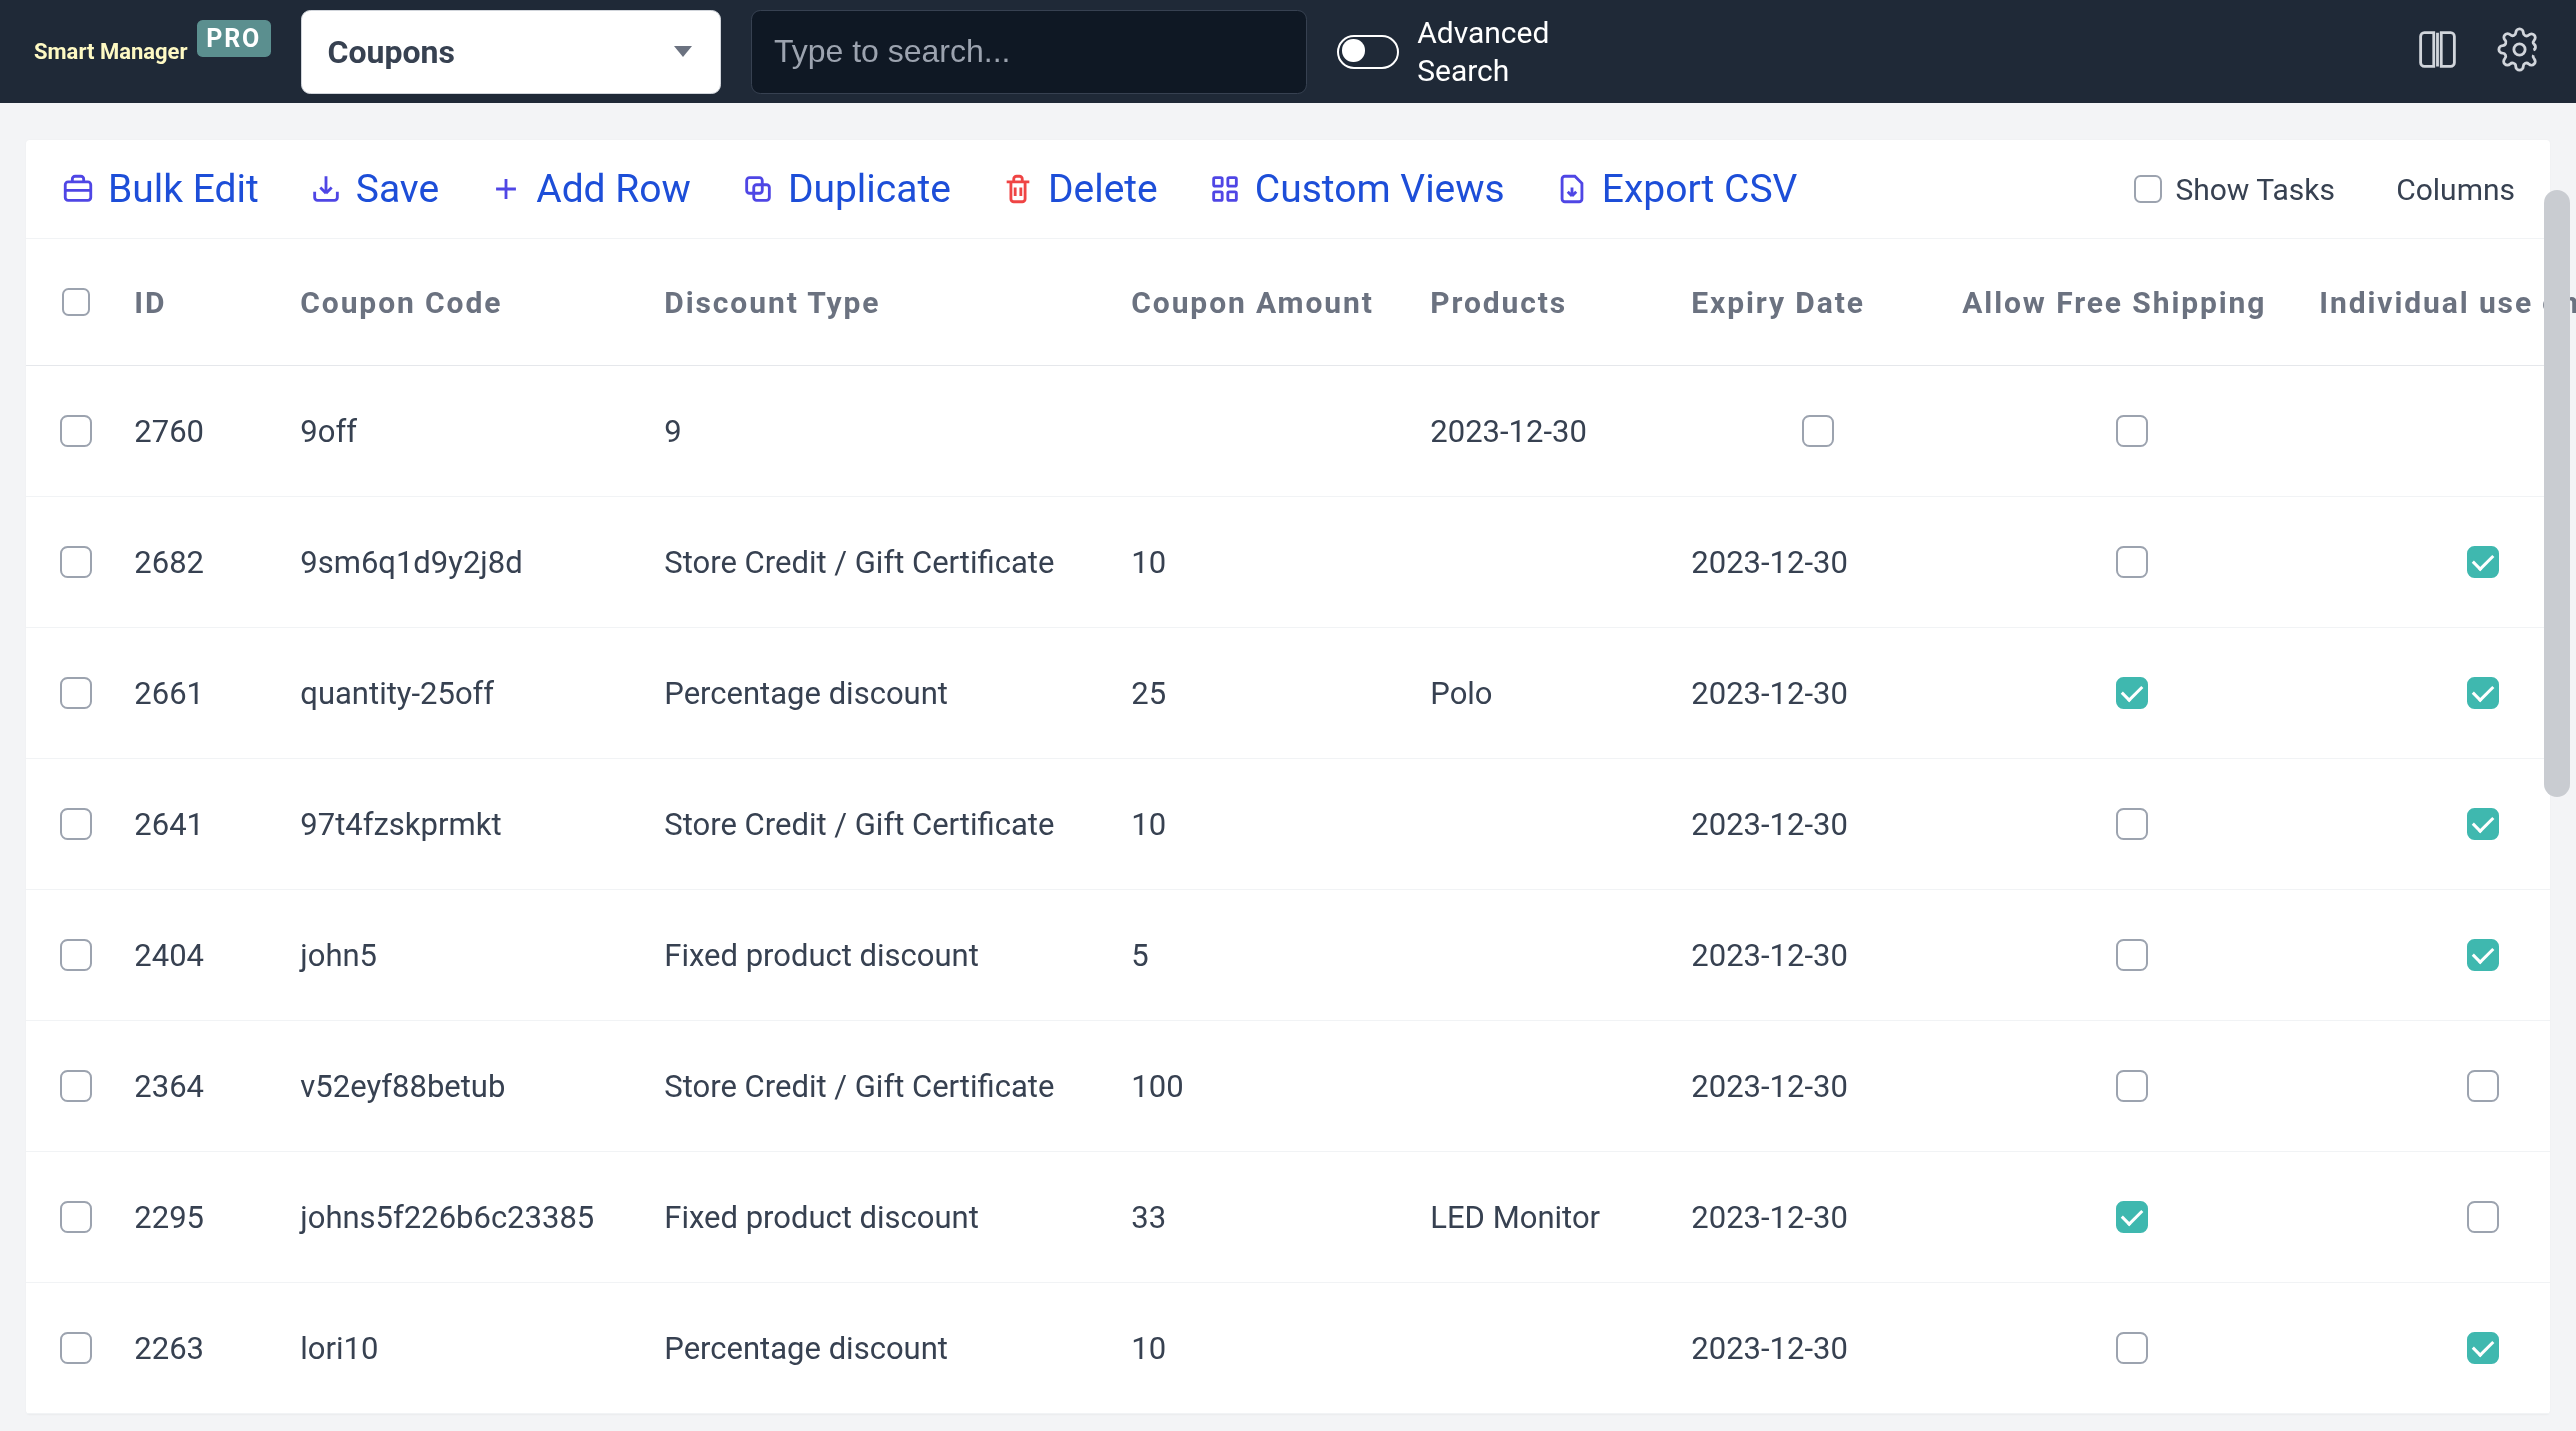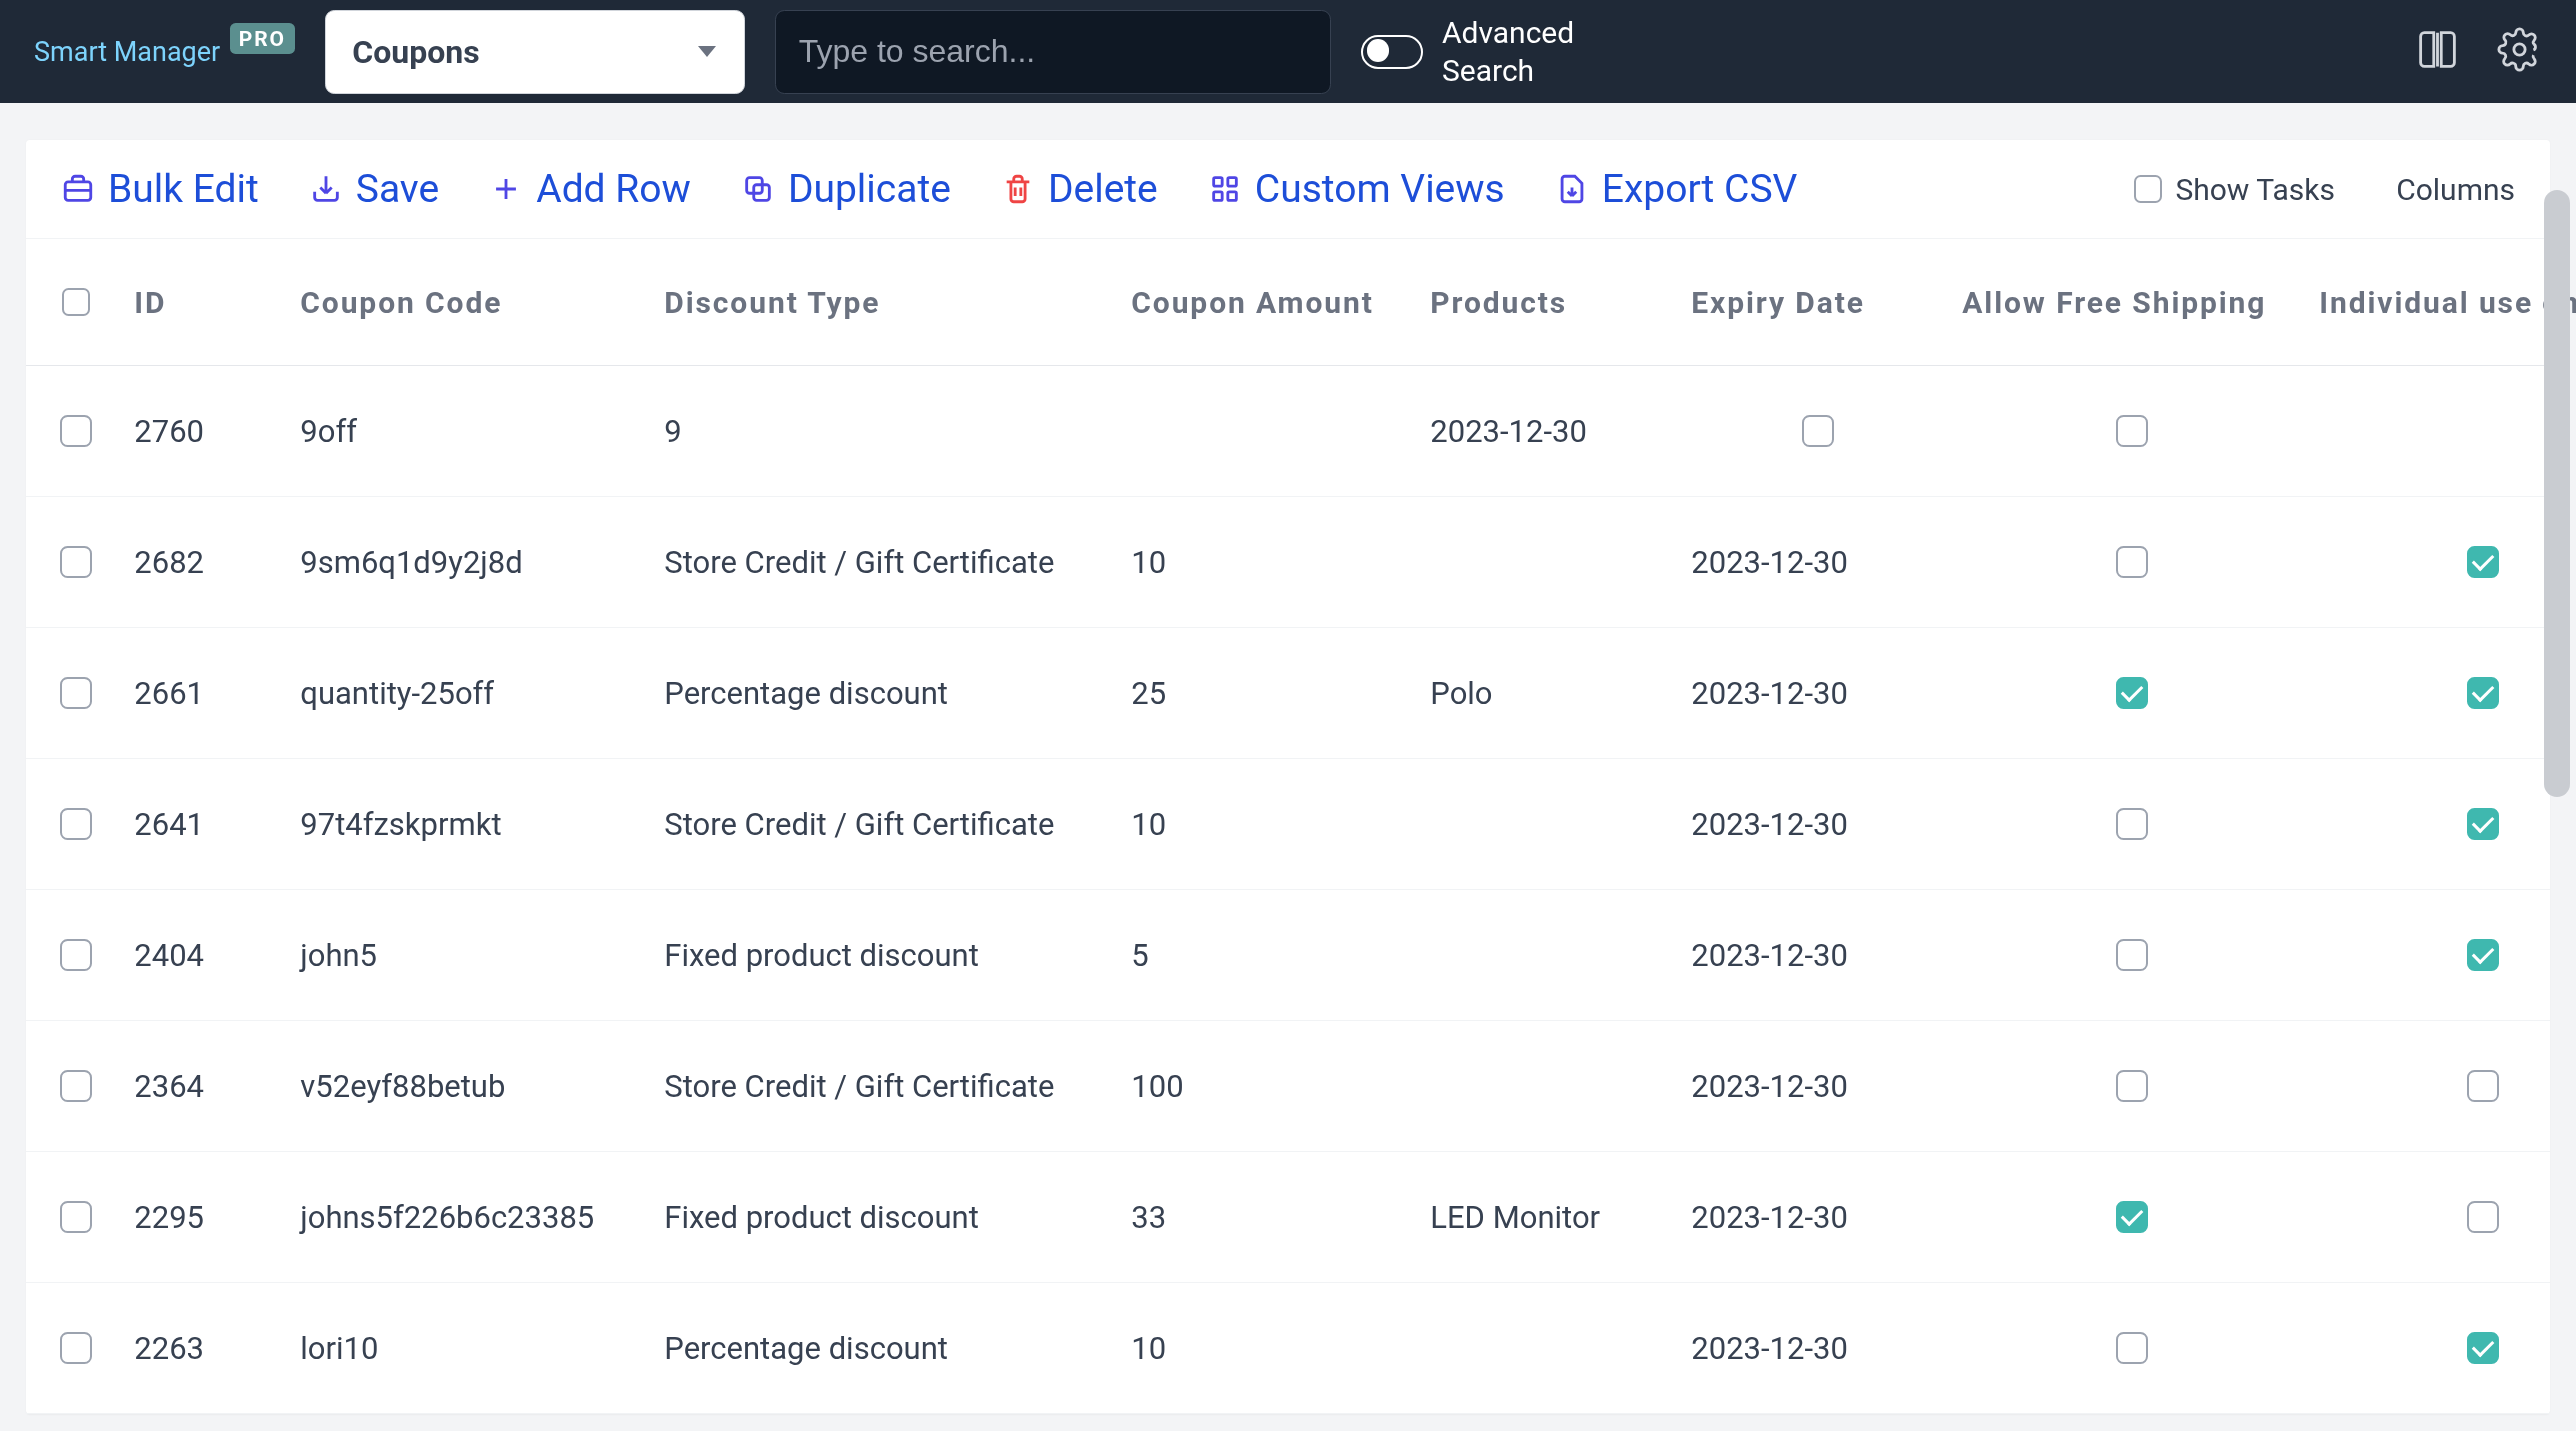--- a/index.html
+++ b/index.html
@@ -22,28 +22,28 @@
     padding: 22.4px 34px;
     gap: 30px;
     height: 103px;
   }
   .brand {
     display: flex;
     align-items: center;
     gap: 9.3px;
   }
   .brand-title {
-    color: #7dd3fc;
-    font-size: 27px;
-    font-weight: 400;
+    color: #fef9c3;
+    font-size: 22px;
+    font-weight: 700;
   }
   .pro-badge {
     background: #5b8f8f;
     color: #fff;
-    font-size: 21px;
+    font-size: 25px;
     font-weight: 700;
     letter-spacing: 1.9px;
     padding: 3.7px 9.3px;
     border-radius: 5.6px;
     position: relative;
     top: -13px;
   }
   .selector {
     background: #fff;
     border: 0.9px solid #d1d5db;

